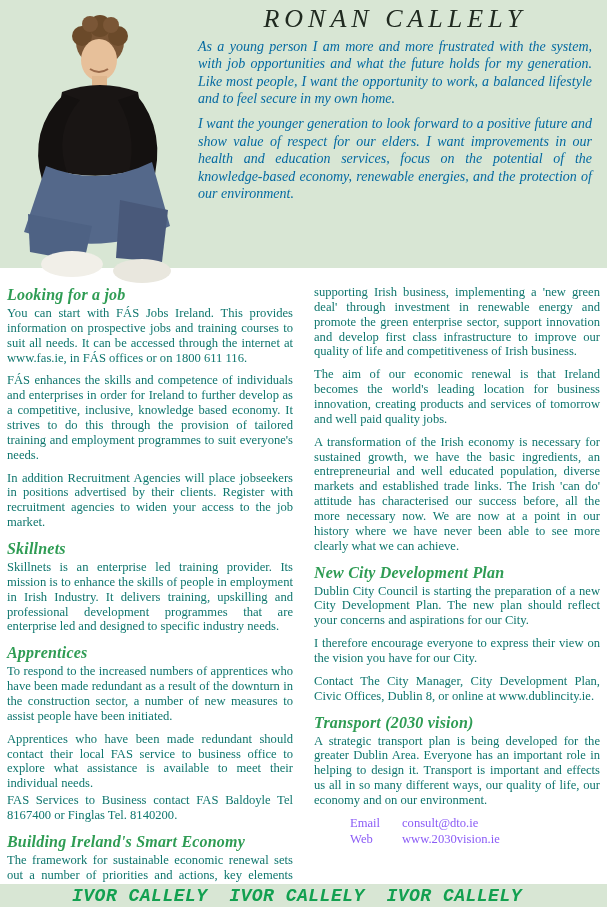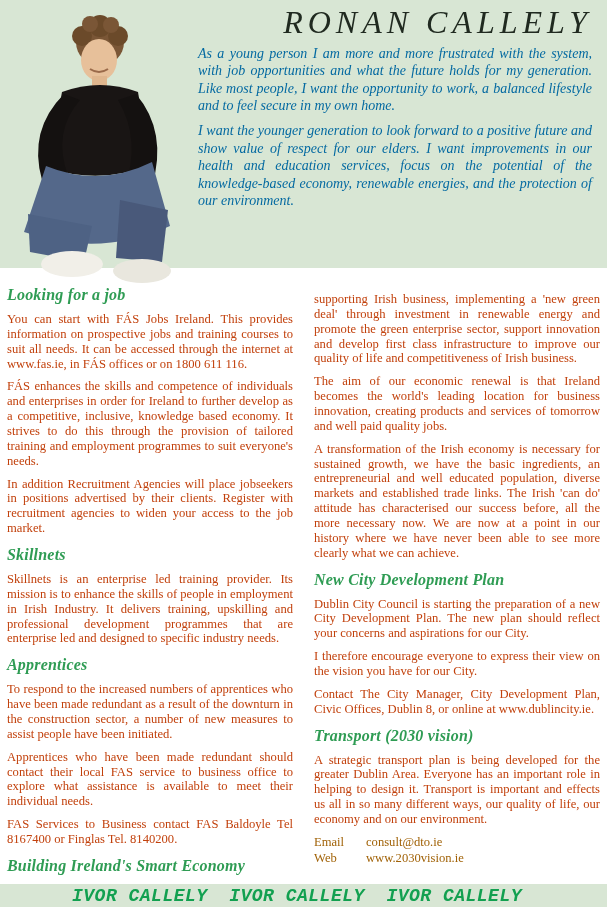--- a/index.html
+++ b/index.html
@@ -18,22 +18,22 @@
   }
   .photo{
     position:absolute;top:0;left:0;width:195px;height:285px;overflow:visible;
   }
   .header-content{
     position:absolute;top:2px;left:196px;width:402px;
     padding:0 6px 0 2px;box-sizing:border-box;
   }
   .page-title{
     margin:2px 0 4px 0;
-    font-size:32px;font-style:italic;font-weight:normal;
-    letter-spacing:5px;text-align:right;color:#202a20;
+    font-size:26px;font-style:italic;font-weight:normal;
+    letter-spacing:5px;text-align:center;color:#202a20;
   }
   .intro{
     margin:0 0 8px 0;
     font-size:14px;font-style:italic;color:#0369a1;
     line-height:1.24;text-align:justify;
   }
 
   
   .columns{
     position:absolute;top:284px;left:0;width:607px;height:598px;
@@ -41,27 +41,27 @@
     overflow:hidden;
   }
   .col{flex:1;min-width:0;}
   .sec-heading{
     margin:10px 0 2px 0;
     font-size:16px;font-style:italic;font-weight:bold;
     color:#2f9c54;letter-spacing:0.2px;
   }
   .sec-heading.first{margin-top:2px;}
   .body-p{
-    margin:8px 0 8px 0;
-    font-size:12.6px;line-height:1.18;color:#c2410c;
+    margin:1px 0 8px 0;
+    font-size:12.6px;line-height:1.18;color:#0f766e;
     text-align:justify;
   }
   .body-p.tight{margin-bottom:2px;}
   .contact-line{
-    display:flex;font-size:12.6px;line-height:1.25;color:#a16207;
+    display:flex;font-size:12.6px;line-height:1.25;color:#8b5cf6;margin-left:36px;
   }
   .clabel{width:52px;flex:none;}
 
   
   .footer{
     position:absolute;left:0;bottom:0;width:607px;height:23px;
     background:#d8e6d4;
     display:flex;align-items:center;
     padding:0 85px 0 72px;box-sizing:border-box;
     justify-content:space-between;

